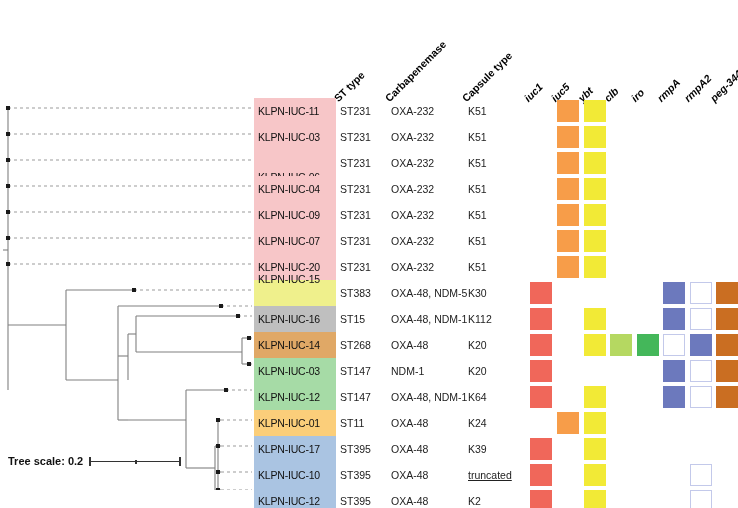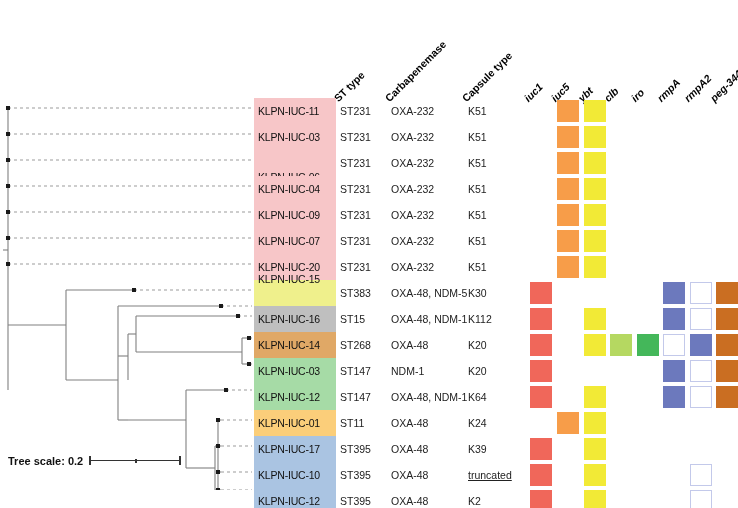--- a/index.html
+++ b/index.html
@@ -23,21 +23,21 @@
   .st{position:absolute;left:340px;width:56px;font-size:10.5px;line-height:26px;color:#222;}
   .carb{position:absolute;left:391px;width:90px;font-size:10.5px;line-height:26px;color:#222;white-space:nowrap;}
   .cap{position:absolute;left:468px;width:60px;font-size:10.5px;line-height:26px;color:#222;white-space:nowrap;}
 
   
   .gcell{position:absolute;width:22px;height:22px;box-sizing:border-box;top:2px;}
   .gcell.empty{background:#ffffff;border:1.5px solid #c3c9ea;}
 
   
   #scale{position:absolute;left:8px;top:455px;font-size:11px;font-weight:bold;color:#111;
-         display:flex;gap:6px;}
+         display:flex;align-items:center;gap:6px;}
   .sbar{position:relative;width:92px;height:10px;}
   .sbar .ln{position:absolute;top:5px;left:0;width:92px;height:1.4px;background:#333;}
   .sbar .tk{position:absolute;top:1px;width:1.4px;height:9px;background:#333;}
   .sbar .tkm{position:absolute;top:4px;width:1.4px;height:4px;background:#333;}
 </style>
 </head>
 <body>
 
 <div id="fig">
 

